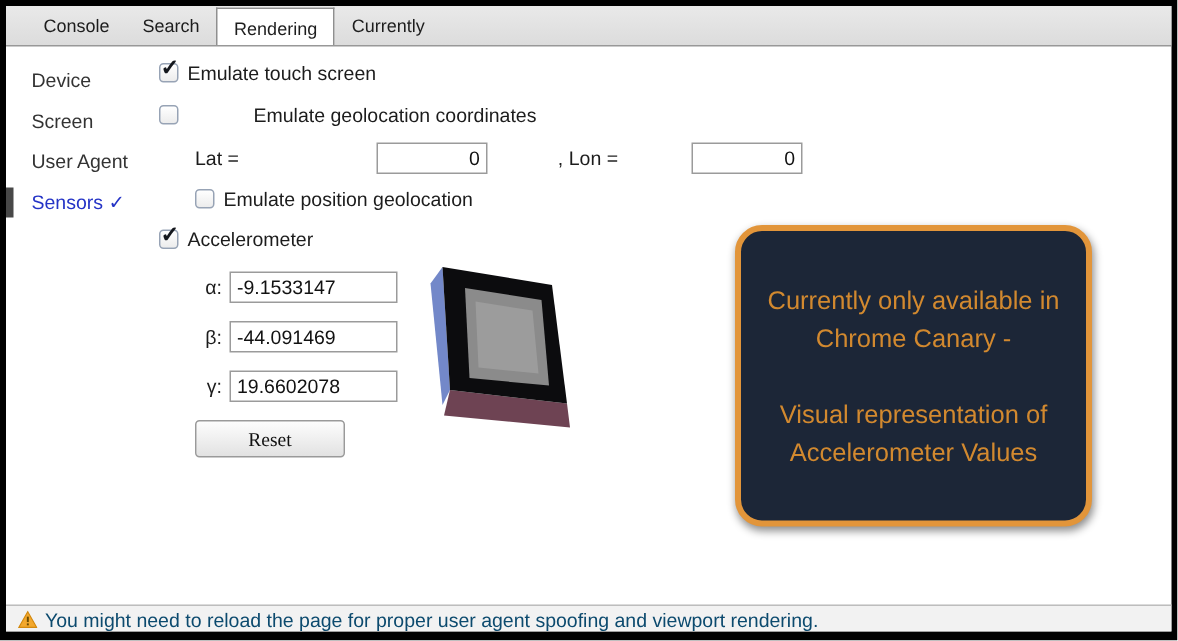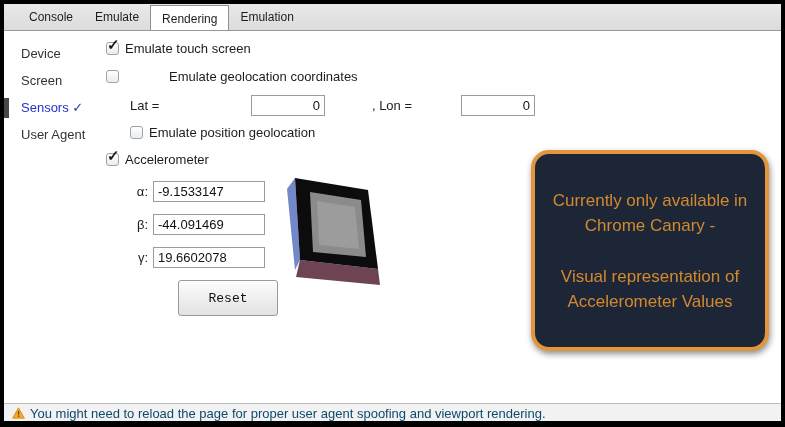--- a/index.html
+++ b/index.html
@@ -38,75 +38,75 @@
               font-size:15px; font-weight:bold; color:#15181d; }
 
   .txtinput { height:21px; border:1px solid #9b9b9b; background:#fff;
               font-family:"Liberation Sans", sans-serif; font-size:13px; color:#111;
               padding:0 4px; }
   .num-right { width:74px; text-align:right; }
   .num-left  { width:112px; text-align:left; }
 
   .greek-label { display:inline-block; width:20px; text-align:right; margin-right:5px; }
 
-  .reset-btn { width:100px; height:36px; border:1px solid #9a9a9a; border-radius:3px;
+  .reset-btn { width:100px; height:25px; border:1px solid #9a9a9a; border-radius:3px;
                background:linear-gradient(#fdfdfd,#e2e2e2);
-               font-family:Liberation Mono, monospace; font-size:13px; color:#111;margin-left:48px; }
+               font-family:Liberation Serif, serif; font-size:13px; color:#111; }
 
   .r-touch   { margin-bottom:13px; }
   .r-geo     { margin-bottom:11px;gap:44px; }
   .r-latlon  { margin-left:24px; margin-bottom:9px;gap:44px; }
   .r-latlon .sep { margin:0 5px 0 3px; }
   .r-posun   { margin-left:24px; margin-bottom:12px; }
   .r-accel   { margin-bottom:14px; }
   .r-greek   { margin-left:22px; margin-bottom:12px; }
   .r-reset   { margin-left:24px; }
 
   
   .device-visual { position:absolute; left:272px; top:156px; }
 
   
   .annotation { position:absolute; left:486px; top:146px; width:238px; height:201px;
                 background:#1c2637; border:4px solid #e2953a; border-radius:18px;
                 box-shadow:1px 3px 6px rgba(0,0,0,0.45);
                 display:flex; flex-direction:column; justify-content:center; align-items:center;
                 gap:26px; padding:0 16px; text-align:center;
-                color:#d2892f; font-size:17px; line-height:25px;margin-left:41px; }
+                color:#d2892f; font-size:17px; line-height:25px; }
 
   
   .footer { position:absolute; left:0; right:0; bottom:0; height:18px;
             background:#f2f2f2; border-top:1px solid #bdbdbd;
             display:flex; align-items:flex-start; padding:2px 0 0 8px;
             font-size:13px; color:#0c4a6e; overflow:hidden; }
   .warning-icon { margin-right:5px; margin-top:1px; flex:none; }
 </style>
 </head>
 <body>
 
 <div class="frame">
   <div class="app">
 
     <div class="tabbar">
       <div class="tab">Console</div>
-      <div class="tab">Emulate</div>
+      <div class="tab">Search</div>
       <div class="tab active">Rendering</div>
-      <div class="tab">Emulation</div>
+      <div class="tab">Currently</div>
     </div>
 
     <div class="body">
 
       <div class="sidebar">
         <div class="sidebar-item">Device</div>
         <div class="sidebar-item">Screen</div>
+        <div class="sidebar-item">User Agent</div>
         <div class="sidebar-item selected">
           <span class="selection-indicator"></span>
           <span>Sensors</span>
           <span>✓</span>
         </div>
-        <div class="sidebar-item">User Agent</div>
       </div>
 
       <div class="main">
 
         <div class="row r-touch">
           <span class="checkbox checked"></span>
           <span>Emulate touch screen</span>
         </div>
 
         <div class="row r-geo">

